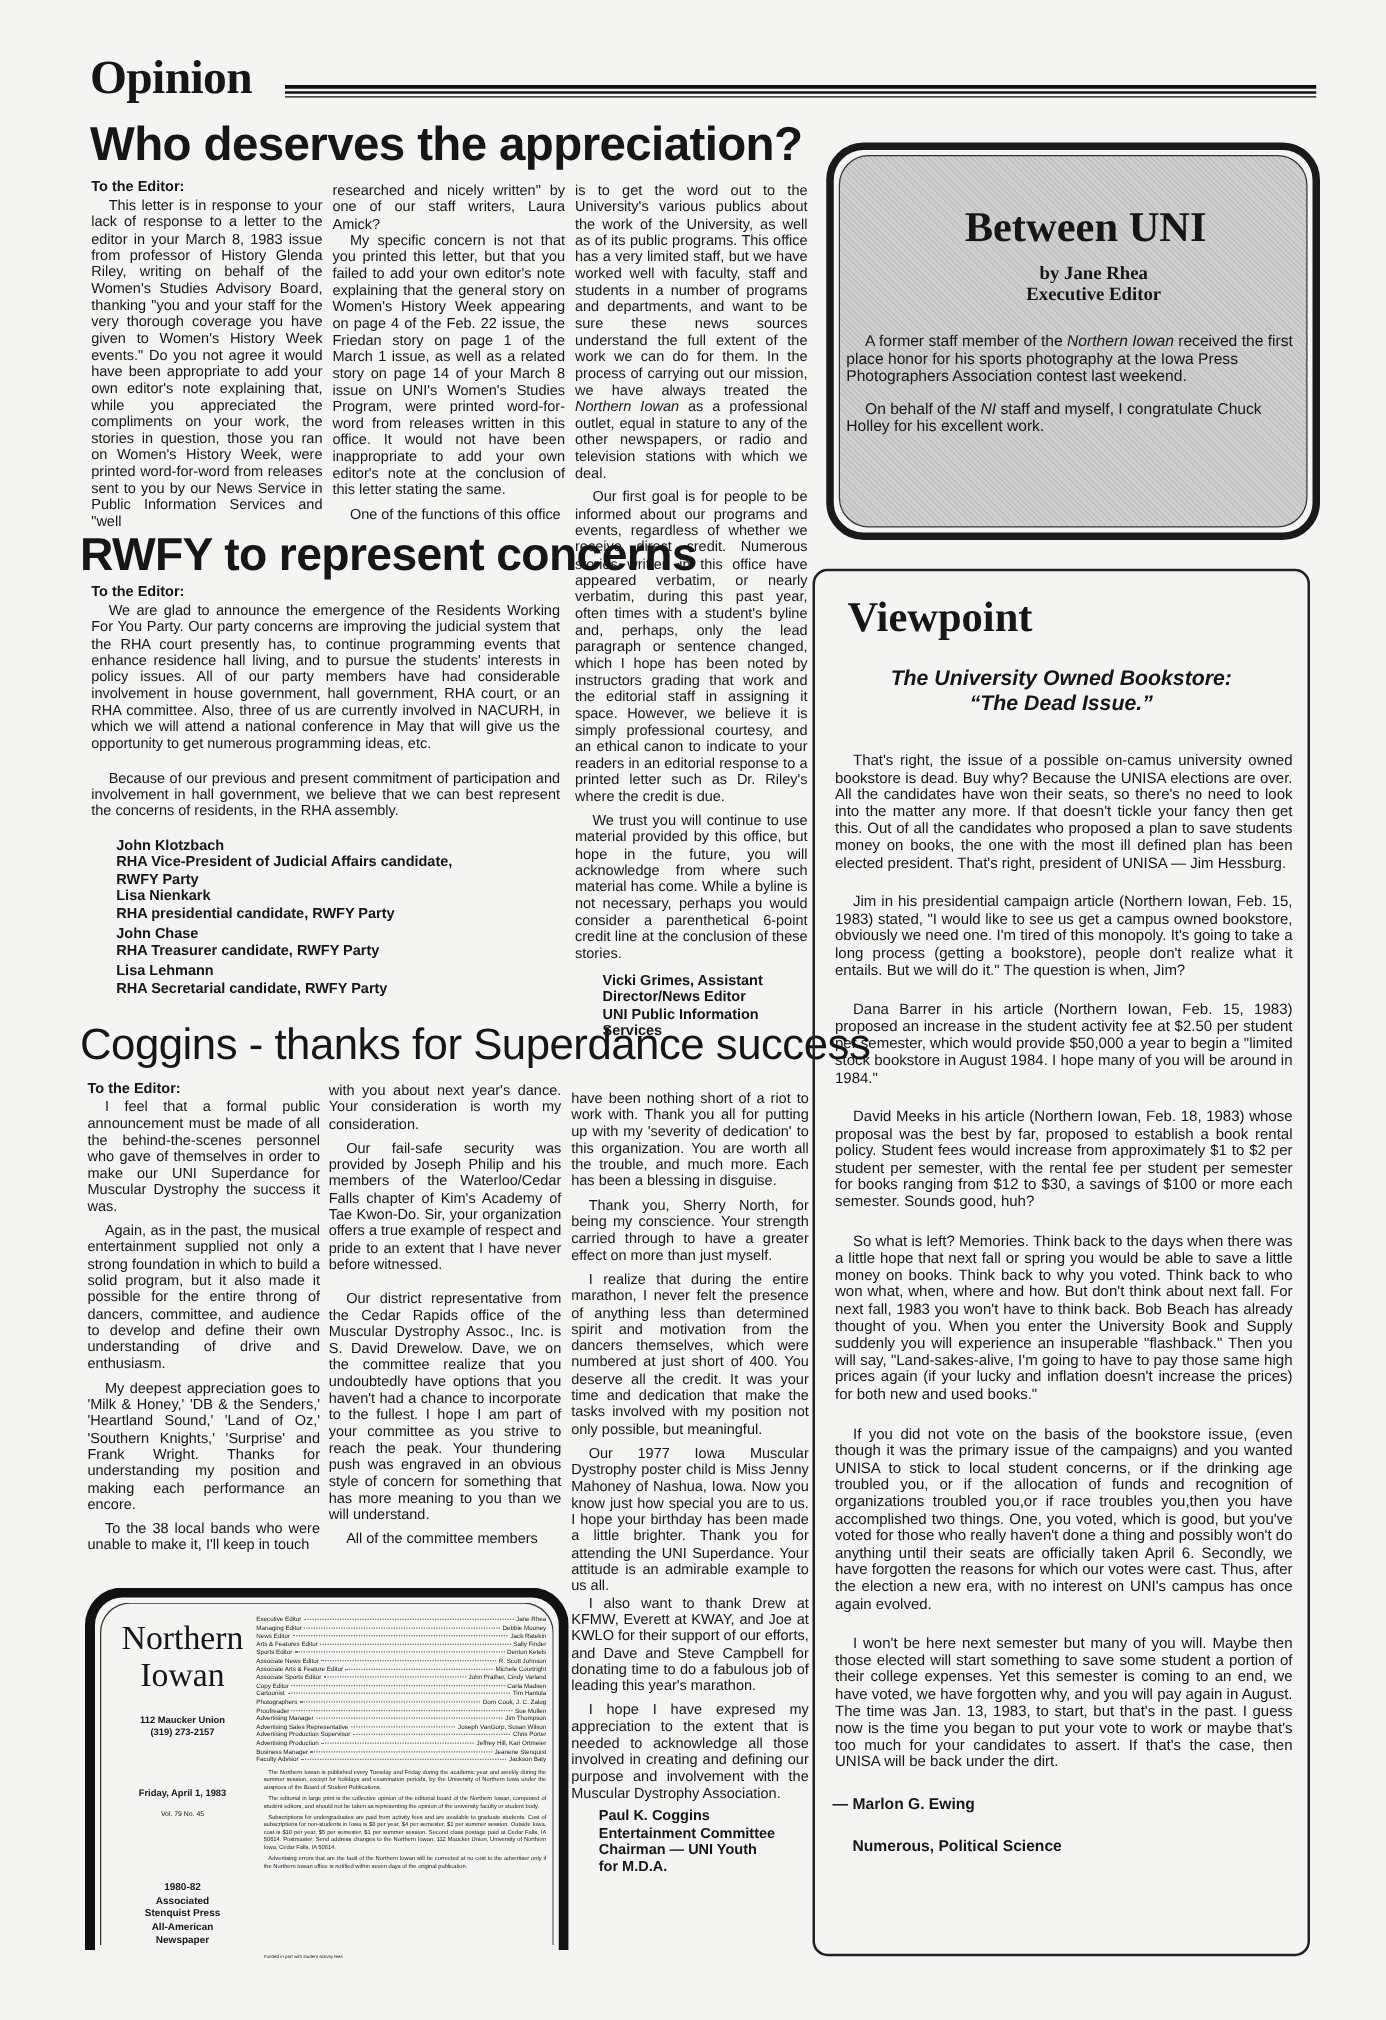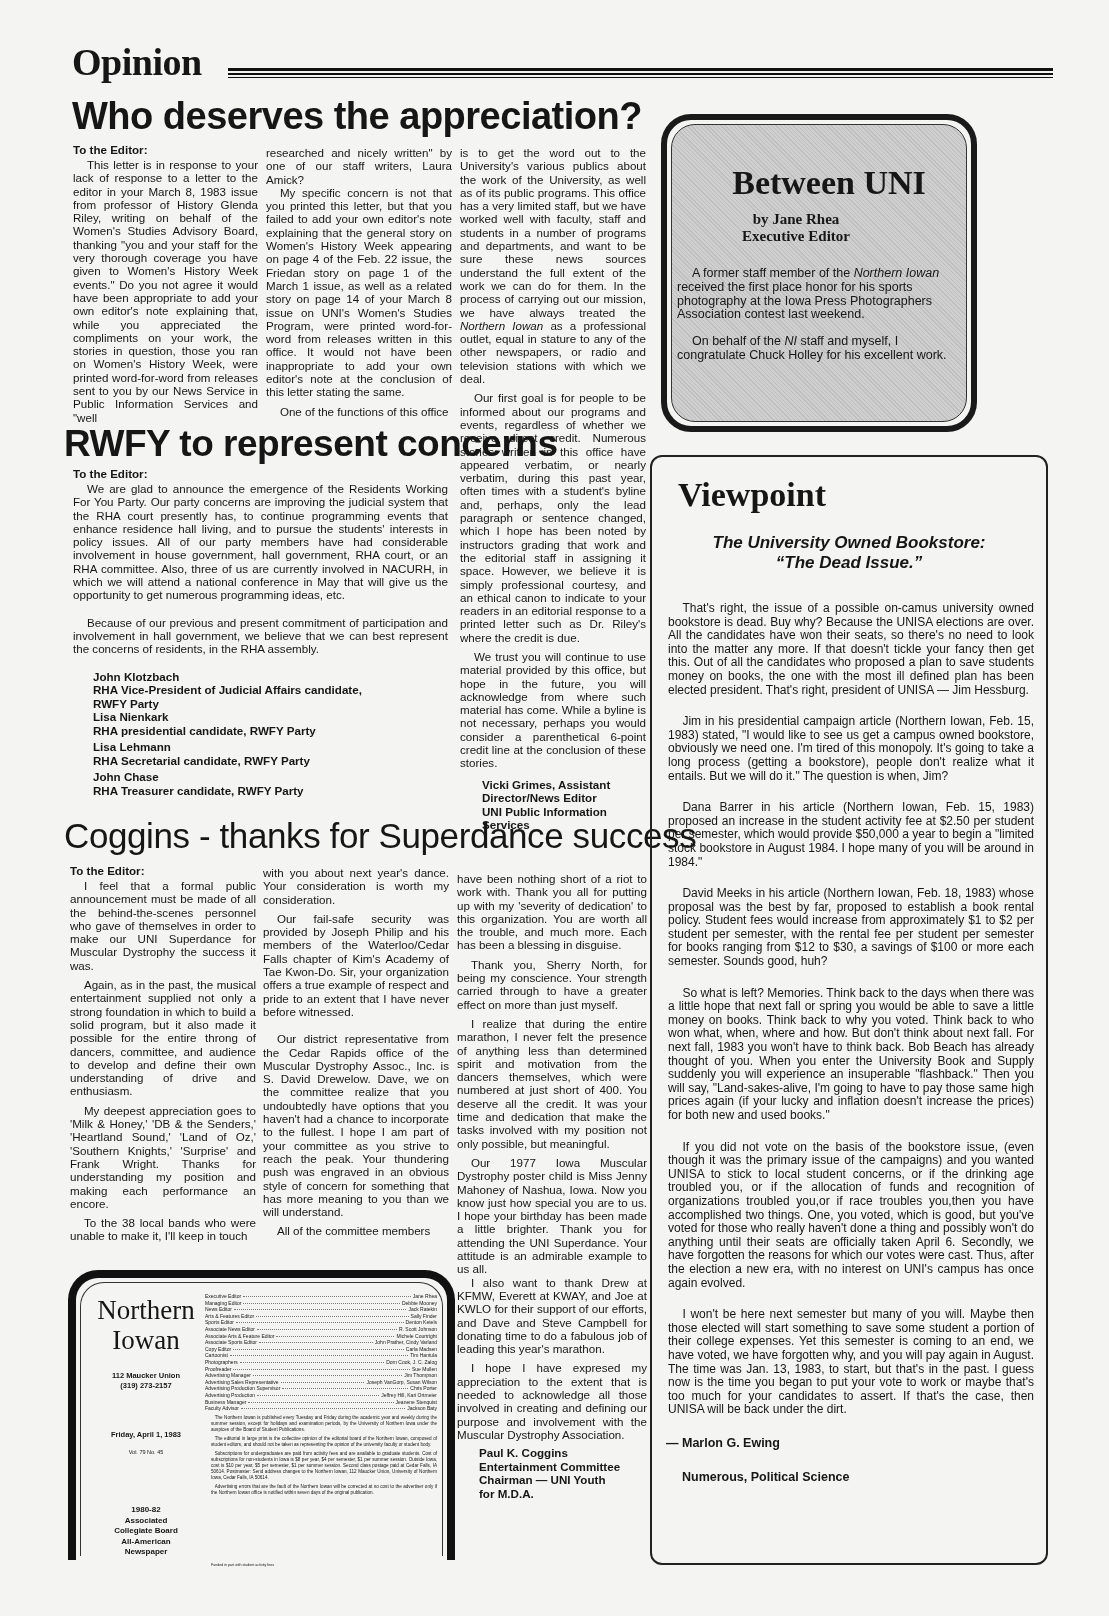--- a/index.html
+++ b/index.html
@@ -20,21 +20,21 @@
   .section-rule div:nth-child(3) { height: 1px; }
 
   .headline { font-weight: bold; letter-spacing: -0.5px; }
   .h1 { left: 72px; top: 94px; font-size: 38px; line-height: 44px; }
   .h2 { left: 64px; top: 426px; font-size: 37px; line-height: 36px; }
   .h3 { left: 64px; top: 815px; font-size: 35px; line-height: 42px; font-weight: normal; letter-spacing: -0.4px; }
 
   .col { font-size: 11.6px; }
 
   
-  .between { left: 661px; top: 114px; width: 316px; height: 318px; border: 6px solid #1a1a1a; border-radius: 30px; padding: 4px; }
+  .between { left: 661px; top: 114px; width: 395px; height: 318px; border: 6px solid #1a1a1a; border-radius: 30px; padding: 4px; }
   .between-inner { width: 100%; height: 100%; border: 1px solid #333; border-radius: 24px;
     background-color: #cfcfcf;
     background-image: repeating-linear-gradient(45deg, rgba(0,0,0,0.08) 0 1px, transparent 1px 3px);
     position: relative; }
   .between-title { position: absolute; left: 0; width: 100%; top: 38px; text-align: center; font-family: "Liberation Serif", serif; font-weight: bold; font-size: 34px; line-height: 40px; padding-left: 20px; }
   .between-by { position: absolute; right: 90px; top: 86px; text-align: center; font-family: "Liberation Serif", serif; font-weight: bold; font-size: 15px; line-height: 17px; width: 160px; }
   .between-body { position: absolute; left: 5px; right: 5px; top: 142px; font-size: 12.5px; line-height: 13.8px; }
   .between-body p { text-align: left; }
   .between-body p + p { margin-top: 13px; }
 
@@ -112,26 +112,26 @@
     <div style="margin-top:3px">
         <div>John Klotzbach</div>
         <div>RHA Vice-President of Judicial Affairs candidate,</div>
         <div>RWFY Party</div>
       </div>
     <div>
         <div>Lisa Nienkark</div>
         <div>RHA presidential candidate, RWFY Party</div>
       </div>
     <div style="margin-top:3px">
+        <div>John Chase</div>
+        <div>RHA Treasurer candidate, RWFY Party</div>
+      </div>
+    <div style="margin-top:3px">
         <div>Lisa Lehmann</div>
         <div>RHA Secretarial candidate, RWFY Party</div>
-      </div>
-    <div style="margin-top:3px">
-        <div>John Chase</div>
-        <div>RHA Treasurer candidate, RWFY Party</div>
       </div>
   </div>
 </div>
 
 <div class="abs headline h3">Coggins - thanks for Superdance success</div>
 
 <div class="abs col body" style="left:70px; top:864px; width:186px;">
   <div class="to-editor">To the Editor:</div>
   <p>I feel that a formal public announcement must be made of all the behind-the-scenes personnel who gave of themselves in order to make our UNI Superdance for Muscular Dystrophy the success it was.</p>
   <p>Again, as in the past, the musical entertainment supplied not only a strong foundation in which to build a solid program, but it also made it possible for the entire throng of dancers, committee, and audience to develop and define their own understanding of drive and enthusiasm.</p>
@@ -204,21 +204,21 @@
     </div>
     <div class="ni-addr">
       <div>112 Maucker Union</div>
       <div>(319) 273-2157</div>
     </div>
     <div class="ni-date">Friday, April 1, 1983</div>
     <div class="ni-vol">Vol. 79 No. 45</div>
     <div class="ni-award">
       <div>1980-82</div>
       <div>Associated</div>
-      <div>Collegiate Board</div>
+      <div>Stenquist Press</div>
       <div>All-American</div>
       <div>Newspaper</div>
     </div>
     <div class="staff" id="staff-list">
         <div class="staff-row">
           <span class="staff-role">Executive Editor</span>
           <span class="staff-dots"></span>
           <span class="staff-name">Jane Rhea</span>
         </div>
         <div class="staff-row">

